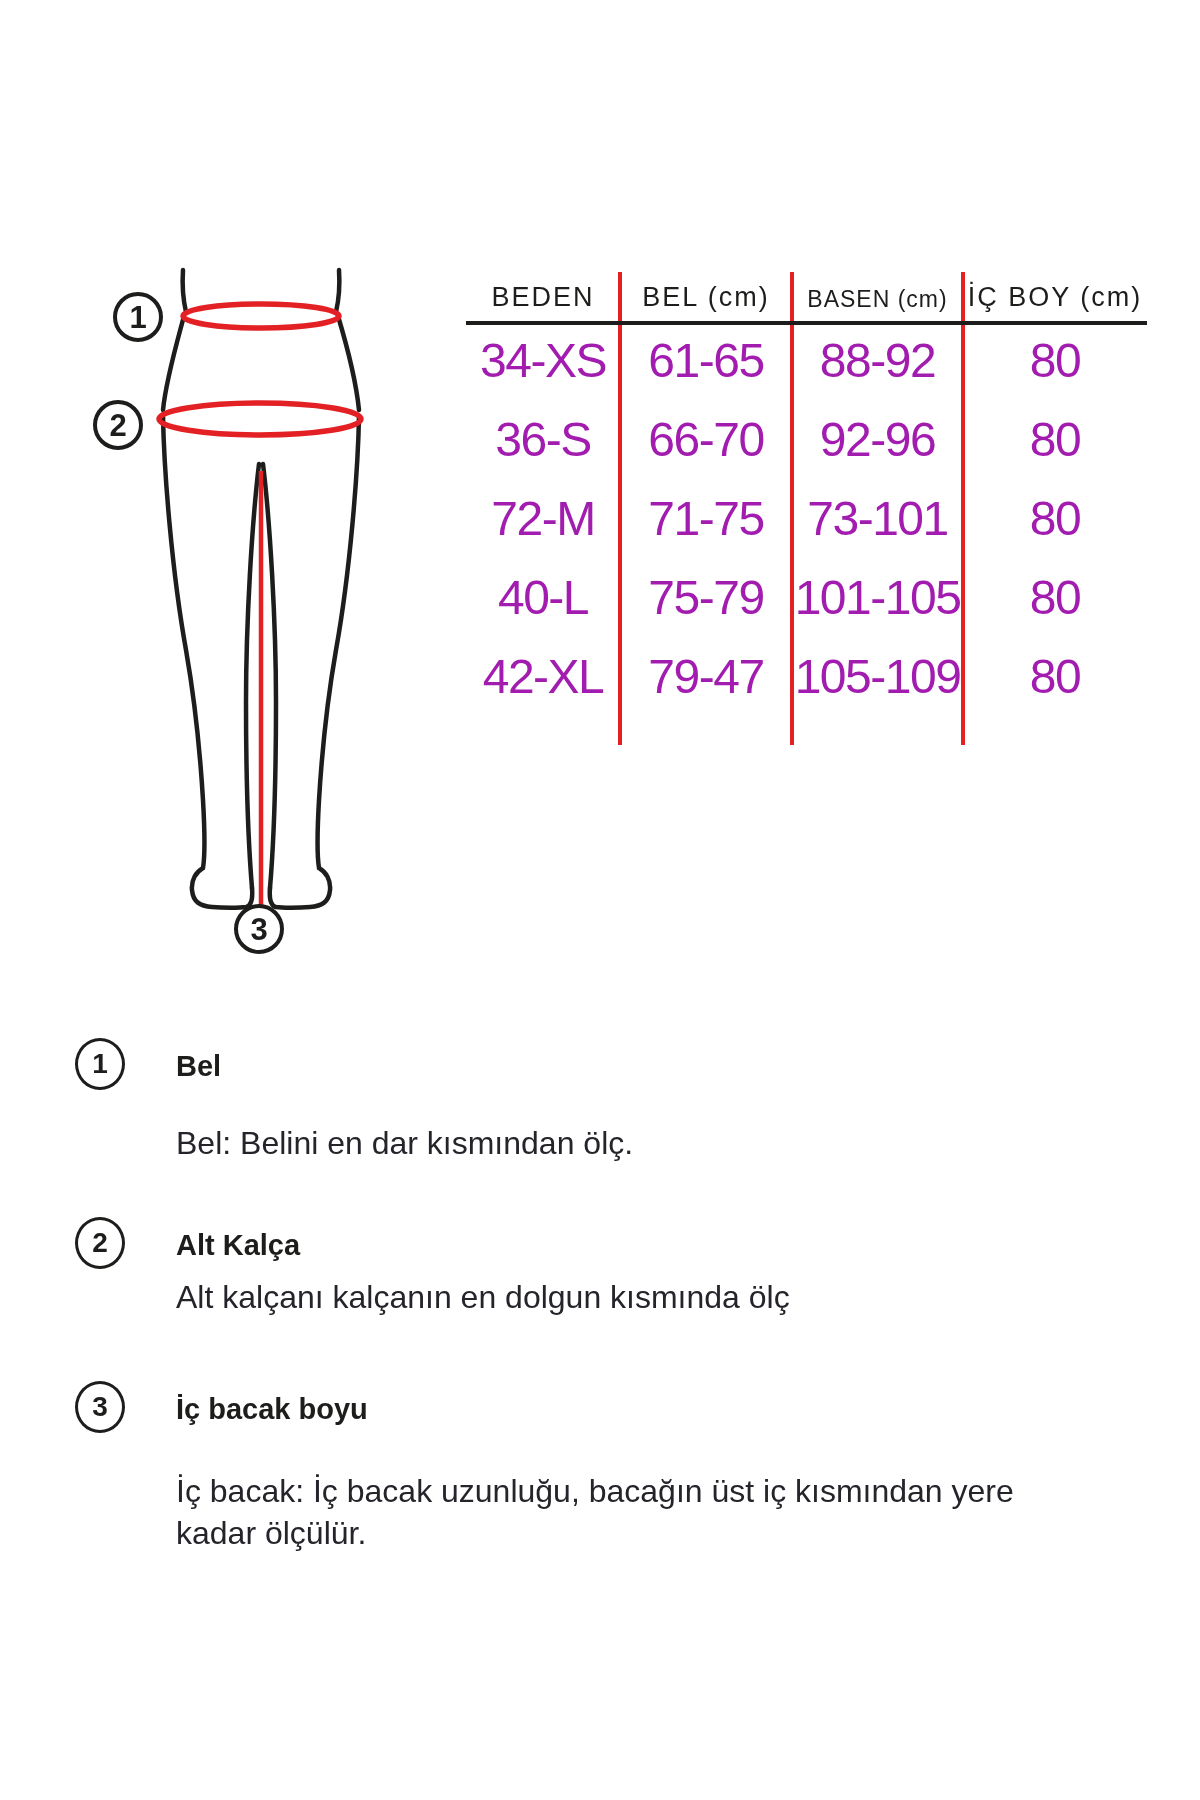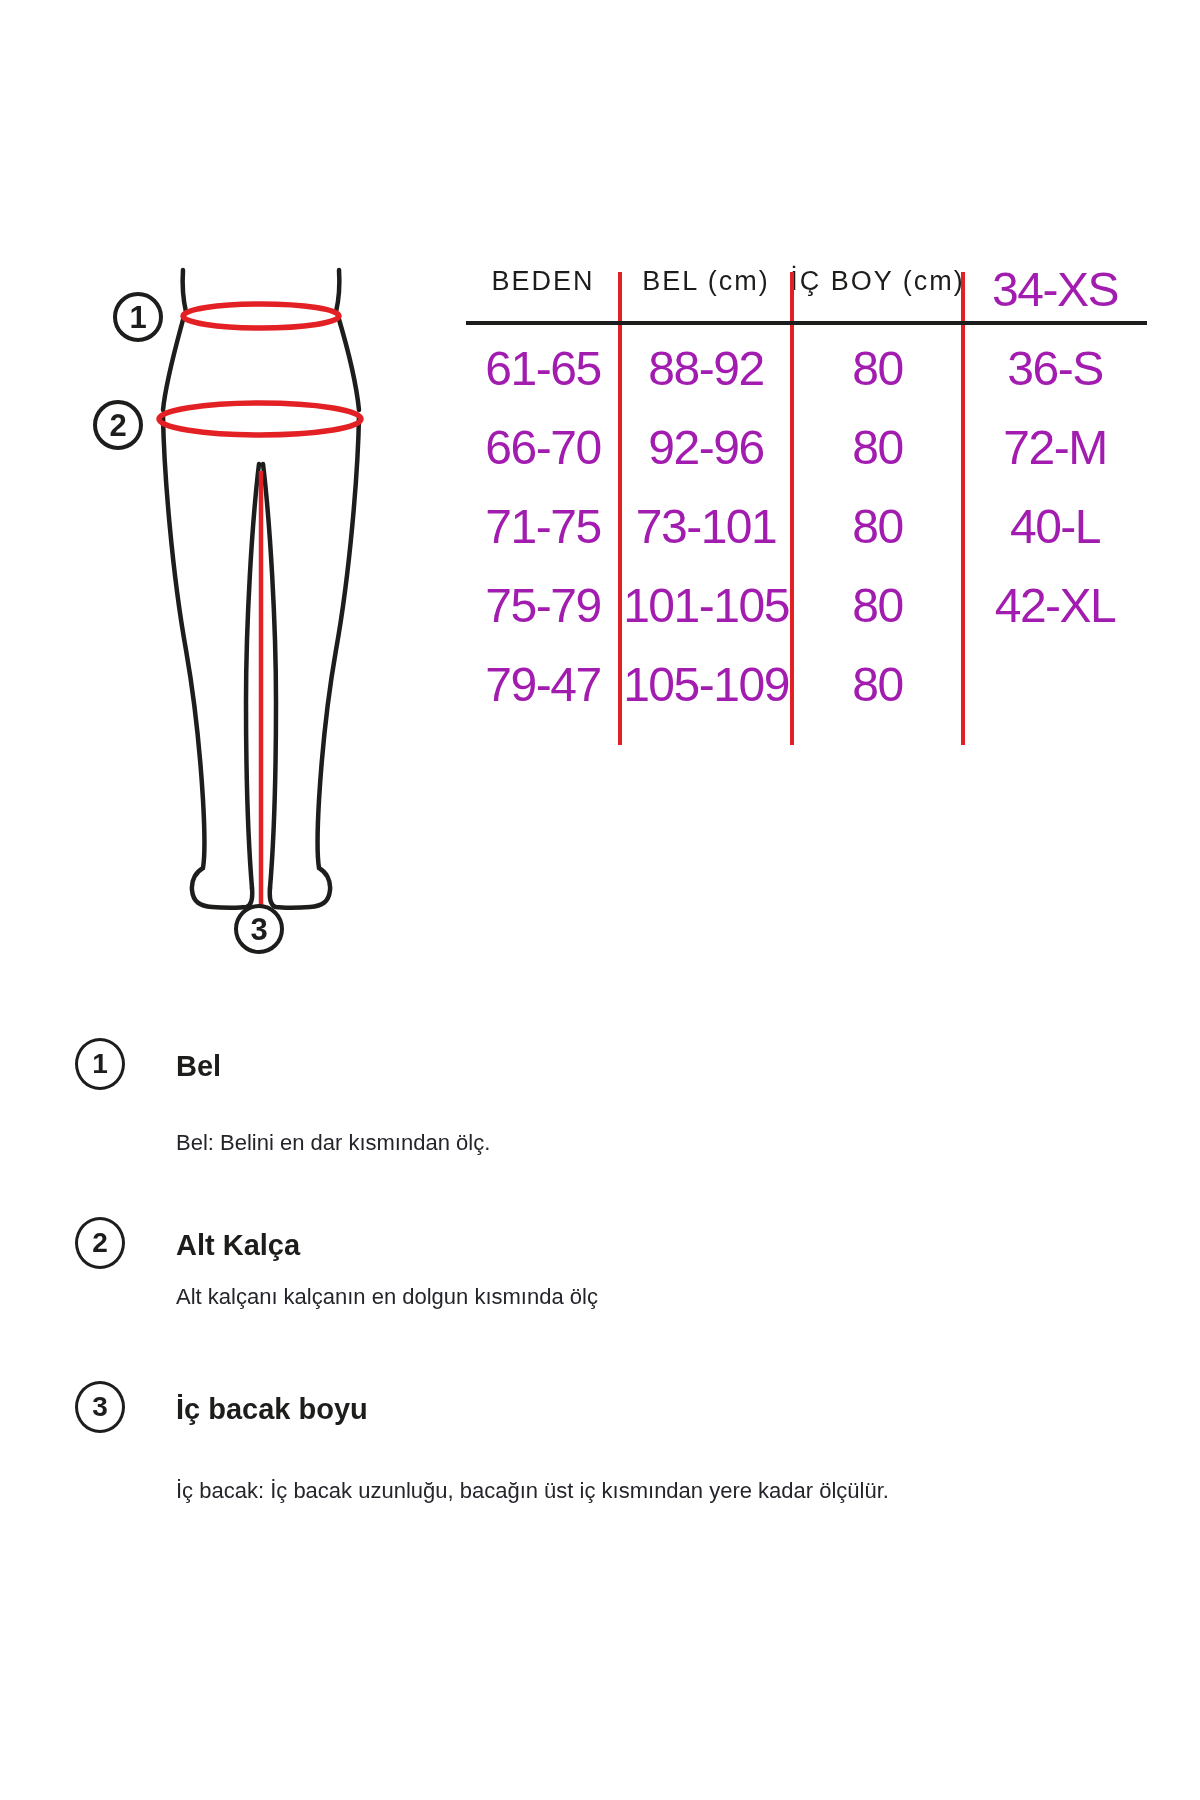--- a/index.html
+++ b/index.html
@@ -20,21 +20,21 @@
   .marker-1{left:113px;top:292px;}
   .marker-2{left:93px;top:400px;}
   .marker-3{left:234px;top:904px;}
   
   .size-table{
     position:absolute;left:466px;top:250px;width:681px;
     display:grid;grid-template-columns:154px 172px 171px 184px;
   }
   .st-head{
     height:71px;display:flex;align-items:flex-end;justify-content:center;
-    padding-bottom:24px;box-sizing:border-box;
+    padding-bottom:8px;box-sizing:border-box;
     font-size:27px;font-weight:500;letter-spacing:2px;white-space:nowrap;
   }
   .st-head.small{font-size:23px;letter-spacing:1px;}
   .st-headline{
     position:absolute;left:0;top:71px;width:681px;height:0;
     border-top:4px solid #1d1d1b;
   }
   .st-cell{
     height:79px;display:flex;align-items:center;justify-content:center;
     font-size:48px;font-weight:500;letter-spacing:-1.5px;white-space:nowrap;
@@ -57,21 +57,21 @@
     display:flex;align-items:center;justify-content:center;
     font-size:28px;font-weight:600;line-height:1;background:#fff;
   }
   .guide-title{
     position:absolute;left:176px;top:10px;
     font-size:29px;font-weight:700;line-height:52px;letter-spacing:0px;
     color:#1d1d1b;white-space:nowrap;
   }
   .guide-desc{
     position:absolute;left:176px;width:920px;
-    font-size:22px;font-weight:500;line-height:42px;color:#26242b;
+    font-size:32px;font-weight:500;line-height:42px;color:#26242b;
   }
   .gs-1 .guide-desc{top:92px;}
   .gs-2 .guide-desc{top:67px;}
   .gs-3 .guide-desc{top:97px;}
 </style>
 </head>
 <body>
 
 <div class="figure-wrap">
   <svg viewBox="0 0 360 720" aria-hidden="true">
@@ -109,20 +109,21 @@
 </div>
 
 <div class="size-table">
   <div class="red-vline v1"></div>
   <div class="red-vline v2"></div>
   <div class="red-vline v3"></div>
   <div class="st-headline"></div>
 
   <div class="st-head">BEDEN</div>
   <div class="st-head">BEL (cm)</div>
+  <div class="st-head small">BASEN (cm)</div>
   <div class="st-head">İÇ BOY (cm)</div>
 
   <div class="st-cell">34-XS</div>
   <div class="st-cell">61-65</div>
   <div class="st-cell">88-92</div>
   <div class="st-cell">80</div>
 
   <div class="st-cell">36-S</div>
   <div class="st-cell">66-70</div>
   <div class="st-cell">92-96</div>

